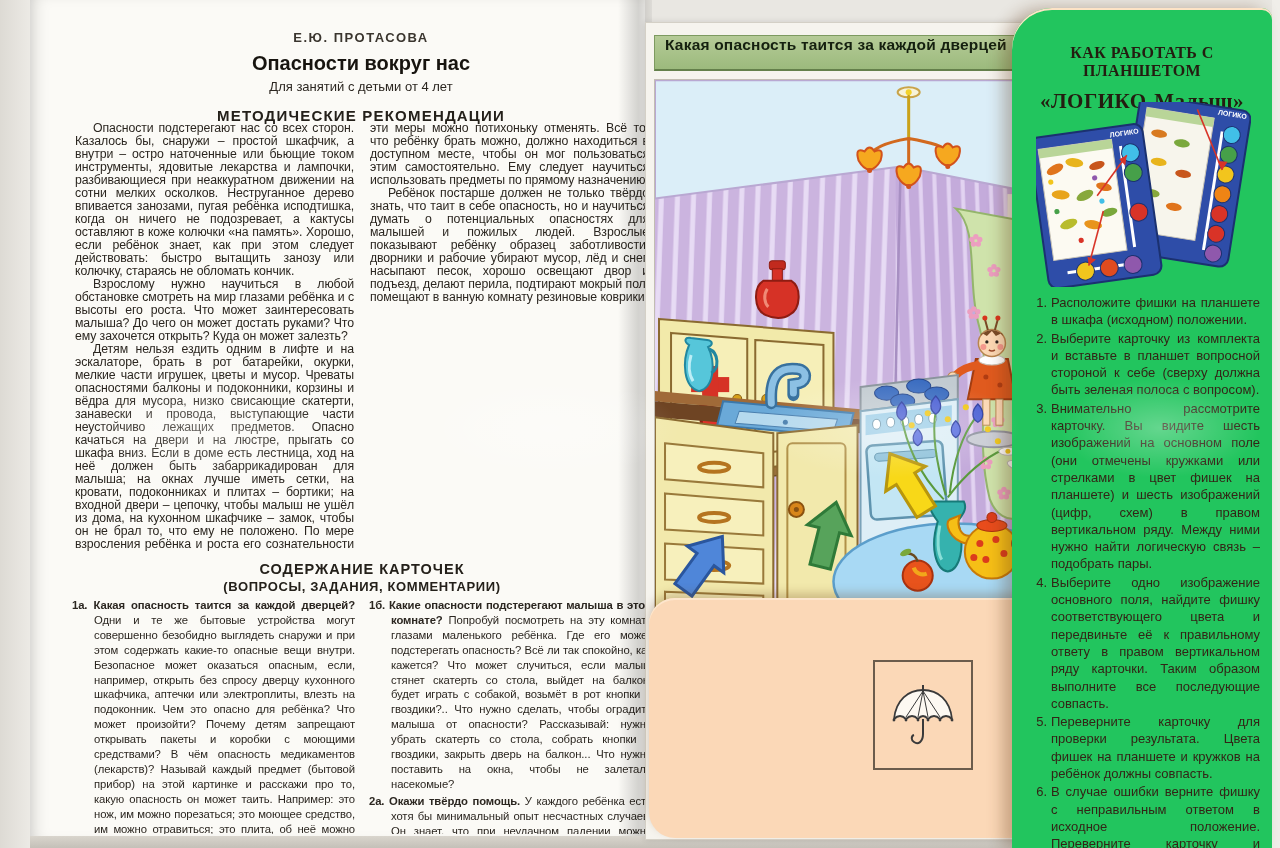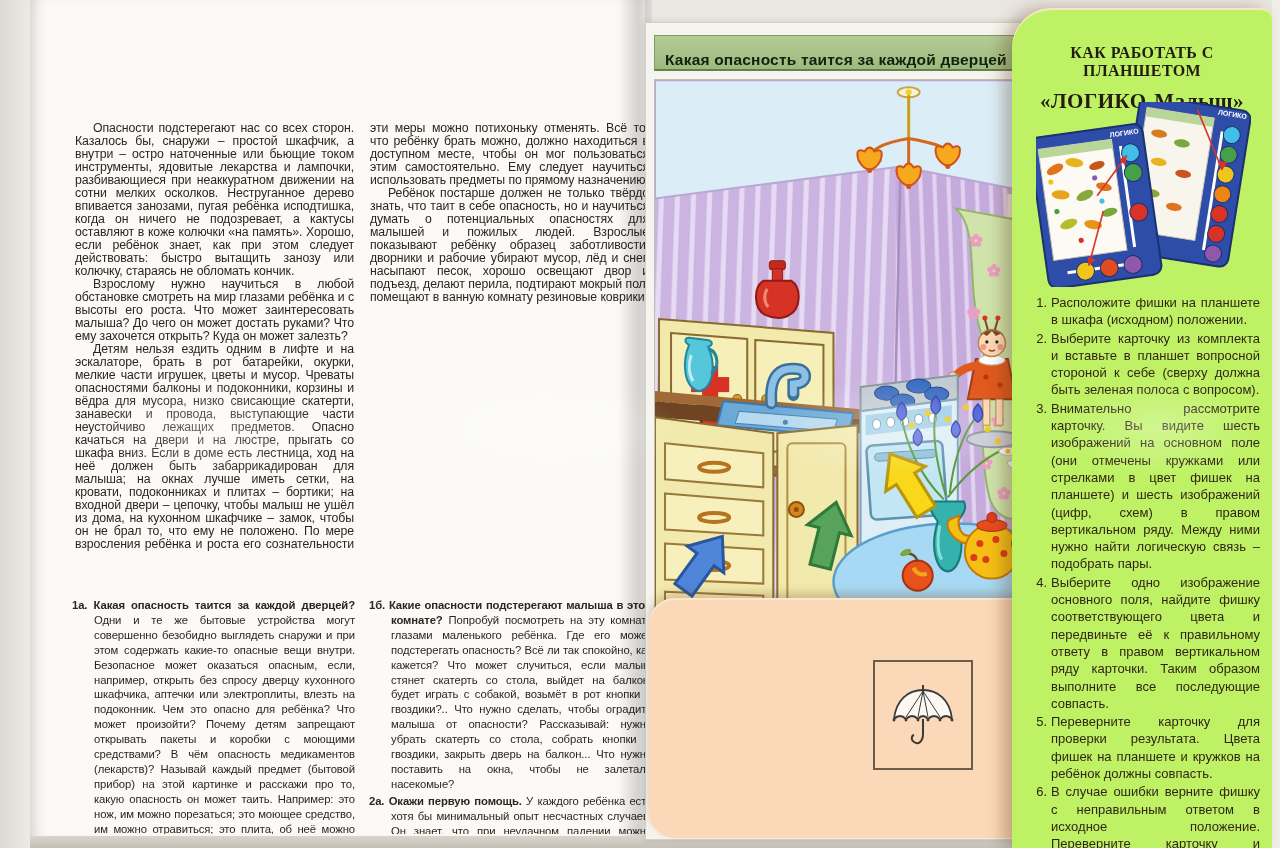--- a/index.html
+++ b/index.html
@@ -34,35 +34,35 @@
             display:flex;gap:14px;}
   .lp-cards .col{width:283px;font-size:11.3px;line-height:14.9px;text-align:justify;letter-spacing:-.1px;}
   .lp-cards p{margin:0 0 2px 0;padding-left:22px;text-indent:-22px;}
   .lp-cards b{letter-spacing:-.1px;}
 
   
   .ill-card{position:absolute;left:645px;top:22px;width:392px;height:816px;
             background:#f6f4ee;border:1px solid #d4d0c6;box-shadow:0 0 6px rgba(0,0,0,.12);}
   .banner{position:absolute;left:8px;top:12px;right:6px;height:33px;
           background:linear-gradient(#b5cb97,#9cba7d);border:1px solid #7d9a60;
-          border-bottom:2px solid #64804b;display:flex;align-items:flex-end;}
+          border-bottom:2px solid #64804b;display:flex;align-items:flex-start;}
   .banner span{font-size:15.5px;font-weight:bold;color:#15200f;padding-left:10px;letter-spacing:.2px;white-space:nowrap;}
   .scene-wrap{position:absolute;left:8px;top:56px;width:378px;height:540px;
               border:1px solid #c2bdb2;overflow:hidden;background:#cdb7e2;}
 
   
   .flap{position:absolute;left:649px;top:598px;width:388px;height:240px;
         background:#fbd8b7;border-radius:26px 26px 14px 26px;
         box-shadow:0 -5px 10px rgba(110,70,30,.28), inset 0 2px 0 #fde6cd;}
   .umb-box{position:absolute;left:224px;top:62px;width:96px;height:106px;
            border:2px solid #6b5c4c;display:flex;align-items:center;justify-content:center;}
 
   
   .panel{position:absolute;left:1012px;top:8px;width:260px;height:840px;
-         background:#bef264;border-radius:40px 10px 0 0;
+         background:#22c55e;border-radius:40px 10px 0 0;
          box-shadow:-9px 0 16px rgba(90,50,20,.32), inset 0 2px 0 #fde3c6;}
   .panel-title{margin-top:36px;text-align:center;color:#241c10;
                font-family:"Liberation Serif","DejaVu Serif",serif;font-weight:bold;}
   .panel-title .t1{font-size:16px;letter-spacing:.4px;}
   .panel-title .t2{font-size:21px;letter-spacing:.5px;margin-top:9px;}
   .tablets{position:absolute;left:24px;top:94px;width:215px;height:185px;}
   .steps{position:absolute;left:16px;top:286px;width:232px;color:#332516;
          font-size:13px;line-height:17.3px;text-align:justify;}
   .step{display:flex;margin-bottom:1px;}
   .step .n{width:19px;flex:0 0 19px;text-align:right;padding-right:4px;}
@@ -78,37 +78,47 @@
       pointer-events:none;}
 </style>
 </head>
 <body>
 
 <div id="stage">
   <div class="left-edge"></div>
   <div class="right-edge"></div>
 
   <div class="left-page">
+    <div class="lp-head">
+      <div class="lp-author">Е.Ю. ПРОТАСОВА</div>
+      <div class="lp-title">Опасности вокруг нас</div>
+      <div class="lp-sub">Для занятий с детьми от 4 лет</div>
+      <div class="lp-method">МЕТОДИЧЕСКИЕ РЕКОМЕНДАЦИИ</div>
+    </div>
 
     <div class="lp-cols">
       <p>Опасности подстерегают нас со всех сторон. Казалось бы, снаружи – простой шкафчик, а внутри – остро наточенные или бьющие током инструменты, ядовитые лекарства и лампочки, разбивающиеся при неаккуратном движении на сотни мелких осколков. Неструганное дерево впивается занозами, пугая ребёнка исподтишка, когда он ничего не подозревает, а кактусы оставляют в коже колючки «на память». Хорошо, если ребёнок знает, как при этом следует действовать: быстро вытащить занозу или колючку, стараясь не обломать кончик.</p>
       <p>Взрослому нужно научиться в любой обстановке смотреть на мир глазами ребёнка и с высоты его роста. Что может заинтересовать малыша? До чего он может достать руками? Что ему захочется открыть? Куда он может залезть?</p>
       <p>Детям нельзя ездить одним в лифте и на эскалаторе, брать в рот батарейки, окурки, мелкие части игрушек, цветы и мусор. Чреваты опасностями балконы и подоконники, корзины и вёдра для мусора, низко свисающие скатерти, занавески и провода, выступающие части неустойчиво лежащих предметов. Опасно качаться на двери и на люстре, прыгать со шкафа вниз. Если в доме есть лестница, ход на неё должен быть забаррикадирован для малыша; на окнах лучше иметь сетки, на кровати, подоконниках и плитах – бортики; на входной двери – цепочку, чтобы малыш не ушёл из дома, на кухонном шкафчике – замок, чтобы он не брал то, что ему не положено. По мере взросления ребёнка и роста его сознательности эти меры можно потихоньку отменять. Всё то, что ребёнку брать можно, должно находиться в доступном месте, чтобы он мог пользоваться этим самостоятельно. Ему следует научиться использовать предметы по прямому назначению.</p>
       <p>Ребёнок постарше должен не только твёрдо знать, что таит в себе опасность, но и научиться думать о потенциальных опасностях для малышей и пожилых людей. Взрослые показывают ребёнку образец заботливости: дворники и рабочие убирают мусор, лёд и снег, насыпают песок, хорошо освещают двор и подъезд, делают перила, подтирают мокрый пол, помещают в ванную комнату резиновые коврики.</p>
 
     </div>
 
+    <div class="lp-contents">
+      <div class="l1">СОДЕРЖАНИЕ КАРТОЧЕК</div>
+      <div class="l2">(ВОПРОСЫ, ЗАДАНИЯ, КОММЕНТАРИИ)</div>
+    </div>
 
     <div class="lp-cards">
       <div class="col">
         <p><b><span>1а.</span> <span>Какая опасность таится за каждой дверцей?</span></b> <span>Одни и те же бытовые устройства могут совершенно безобидно выглядеть снаружи и при этом содержать какие-то опасные вещи внутри. Безопасное может оказаться опасным, если, например, открыть без спросу дверцу кухонного шкафчика, аптечки или электроплиты, влезть на подоконник. Чем это опасно для ребёнка? Что может произойти? Почему детям запрещают открывать пакеты и коробки с моющими средствами? В чём опасность медикаментов (лекарств)? Называй каждый предмет (бытовой прибор) на этой картинке и расскажи про то, какую опасность он может таить. Например: это нож, им можно порезаться; это моющее средство, им можно отравиться; это плита, об неё можно обжечься. Продолжай рассказывать дальше сам.</span></p>
       </div>
       <div class="col">
         <p><b><span>1б.</span> <span>Какие опасности подстерегают малыша в этой комнате?</span></b> <span>Попробуй посмотреть на эту комнату глазами маленького ребёнка. Где его может подстерегать опасность? Всё ли так спокойно, как кажется? Что может случиться, если малыш стянет скатерть со стола, выйдет на балкон, будет играть с собакой, возьмёт в рот кнопки и гвоздики?.. Что нужно сделать, чтобы оградить малыша от опасности? Рассказывай: нужно убрать скатерть со стола, собрать кнопки и гвоздики, закрыть дверь на балкон... Что нужно поставить на окна, чтобы не залетали насекомые?</span></p>
-        <p><b><span>2а.</span> <span>Окажи первую помощь.</span></b> <span>У каждого ребёнка есть хотя бы минимальный опыт несчастных случаев. Он знает, что при неудачном падении можно получить ушибы, ссадины, синяки. При неаккуратном использовании</span></p>
+        <p><b><span>2а.</span> <span>Окажи твёрдо помощь.</span></b> <span>У каждого ребёнка есть хотя бы минимальный опыт несчастных случаев. Он знает, что при неудачном падении можно получить ушибы, ссадины, синяки. При неаккуратном использовании</span></p>
       </div>
     </div>
   </div>
   <div class="spine-shadow"></div>
   <div class="page-bottom-edge"></div>
 
   <div class="ill-card">
     <div class="banner">
       <span>Какая опасность таится за каждой дверцей</span>
     </div>

